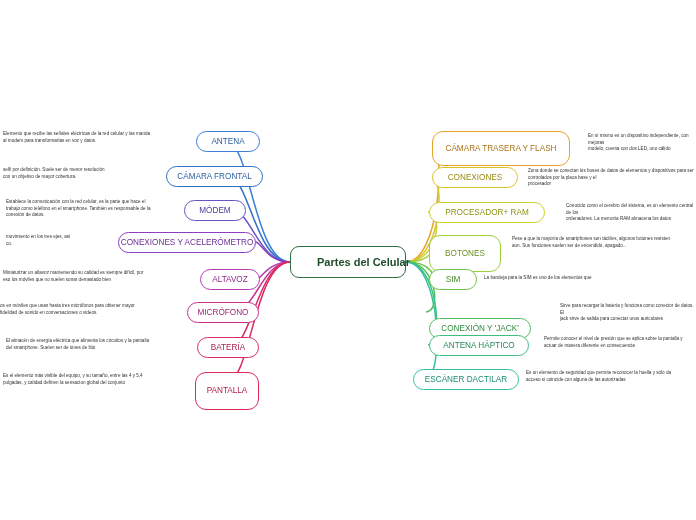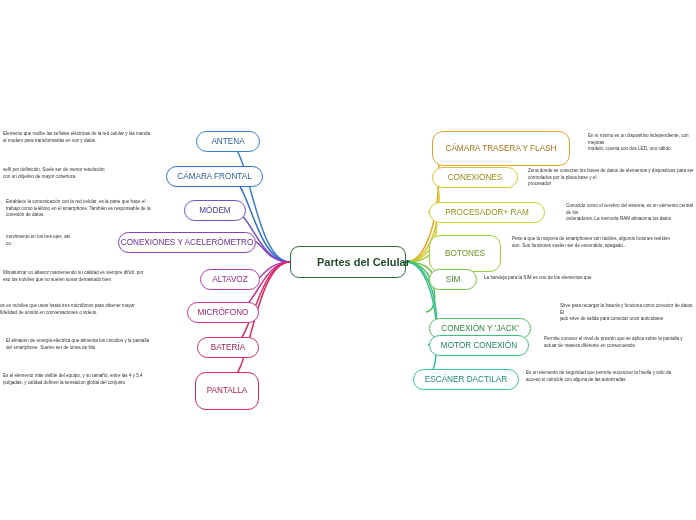--- a/index.html
+++ b/index.html
@@ -150,21 +150,21 @@
   <div class="leaf leaf-right" style="left:512px; top:236px; width:184px; height:22px;">Pese a que la mayoría de smartphones son táctiles, algunos botones resisten
 aun. Sus funciones suelen ser de encendido, apagado...</div>
 
   <div class="node" style="left:429px; top:269px; width:48px; height:21px; border-color:#6fc44a; color:#4a8a2a;">SIM</div>
   <div class="leaf leaf-right" style="left:484px; top:275px; width:175px; height:12px;">La bandeja para la SIM es uno de los elementos que</div>
 
   <div class="node" style="left:429px; top:302px; width:102px; height:21px; border-color:#4fbf5f; color:#2e8a3c;margin-top:16px;">CONEXIÓN Y 'JACK'</div>
   <div class="leaf leaf-right" style="left:560px; top:303px; width:136px; height:22px;">Sirve para recargar la batería y funciona como conector de datos. El
 jack sirve de salida para conectar unos auriculares</div>
 
-  <div class="node" style="left:429px; top:335px; width:100px; height:21px; border-color:#3fbf7f; color:#228a55;">MOTOR CONEXIÓN</div>
+  <div class="node" style="left:429px; top:335px; width:100px; height:21px; border-color:#3fbf7f; color:#228a55;">ANTENA HÁPTICO</div>
   <div class="leaf leaf-right" style="left:544px; top:336px; width:152px; height:22px;">Permite conocer el nivel de presión que se aplica sobre la pantalla y
 actuar de manera diferente en consecuencia</div>
 
   <div class="node" style="left:413px; top:369px; width:106px; height:21px; border-color:#35bf9f; color:#1d8a72;">ESCÁNER DACTILAR</div>
   <div class="leaf leaf-right" style="left:526px; top:370px; width:170px; height:22px;">Es un elemento de seguridad que permite reconocer la huella y sólo da
 acceso si coincide con alguna de las autorizadas</div>
 
 </div>
 
 </body></html>

